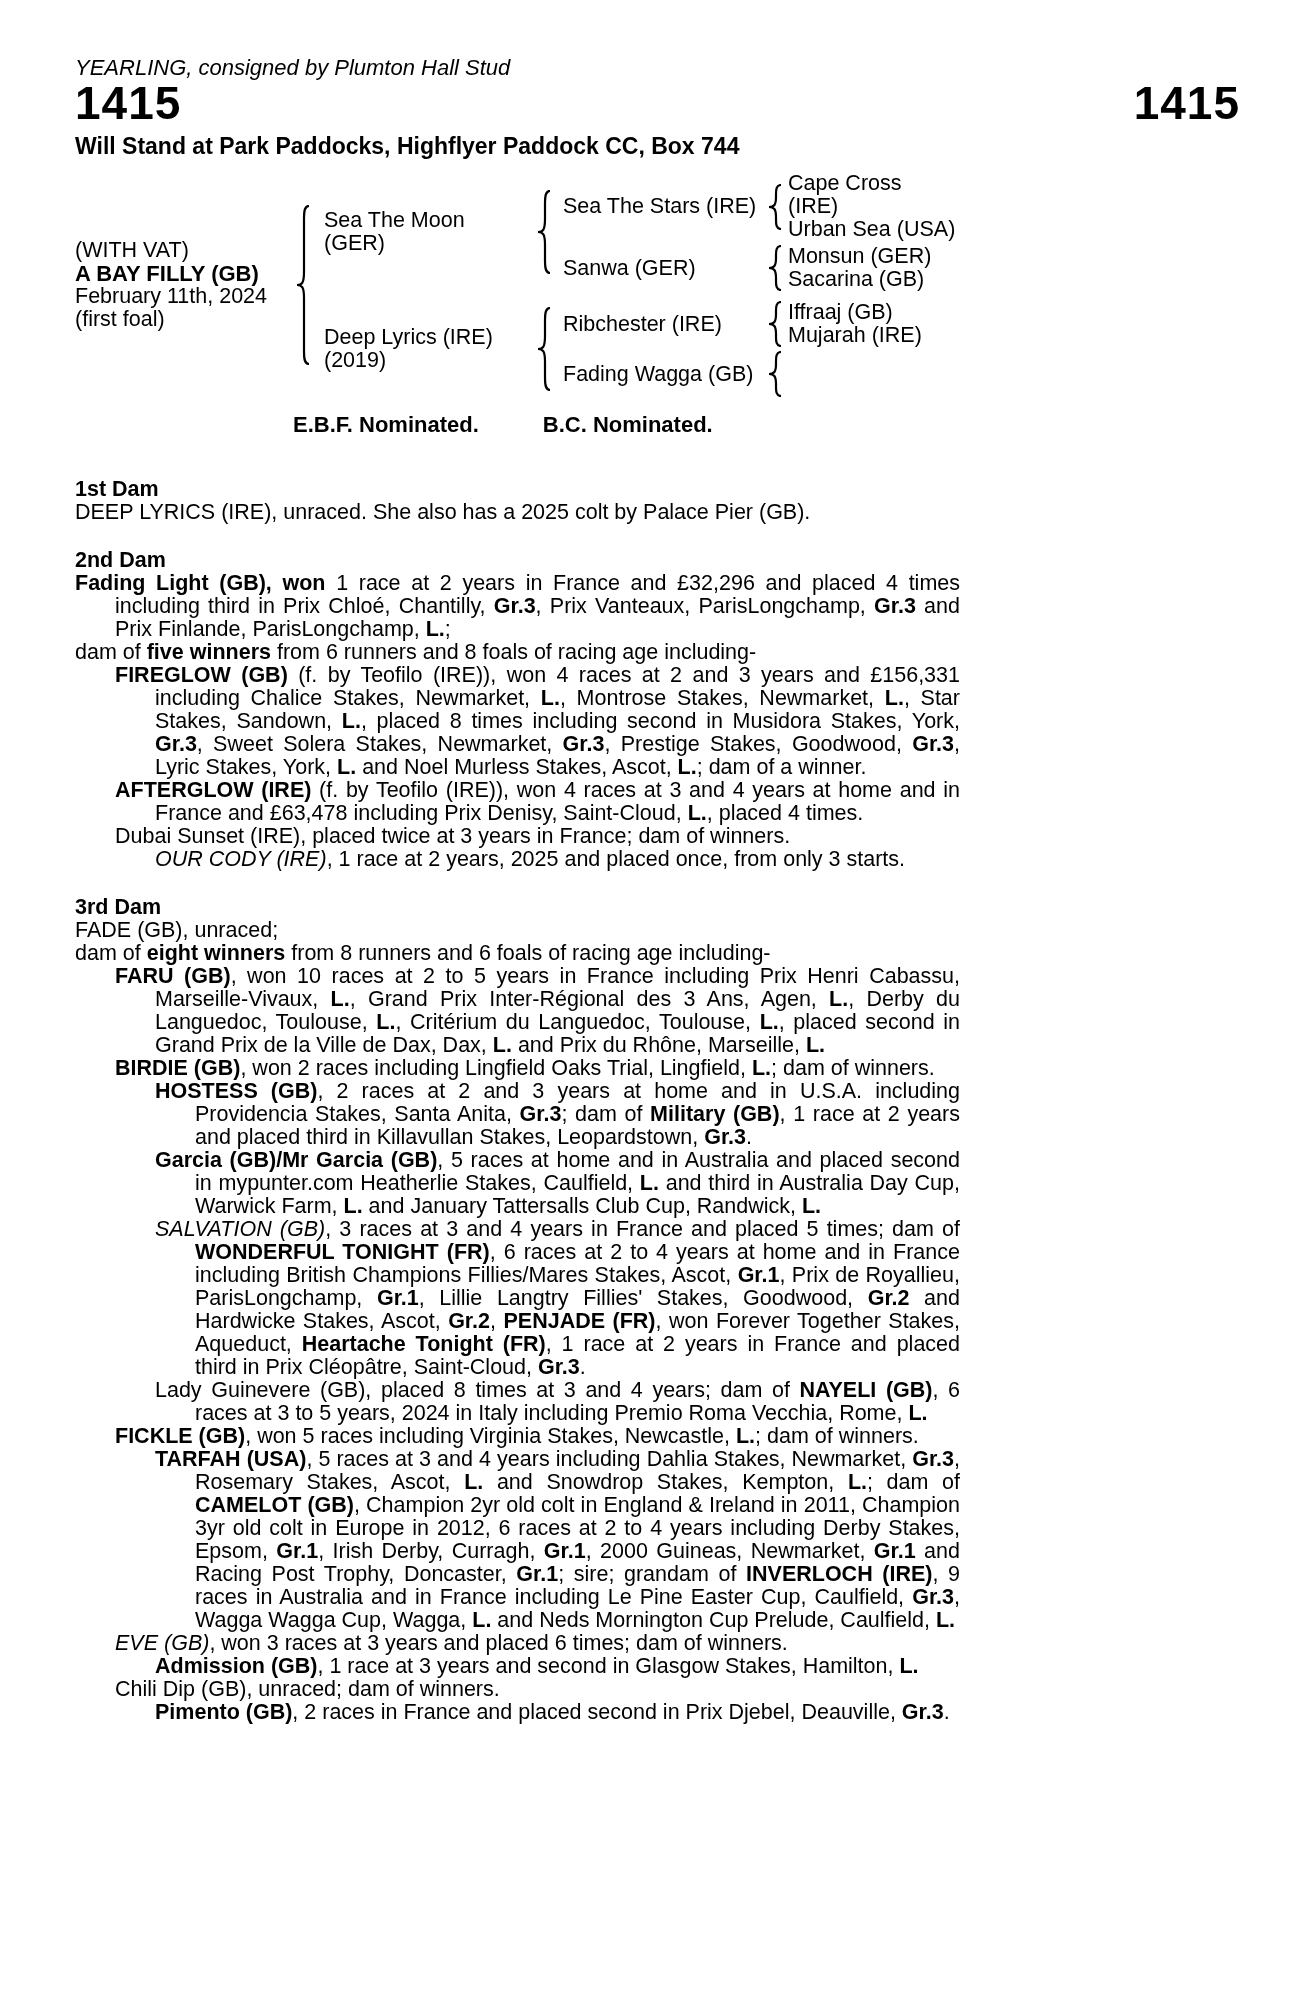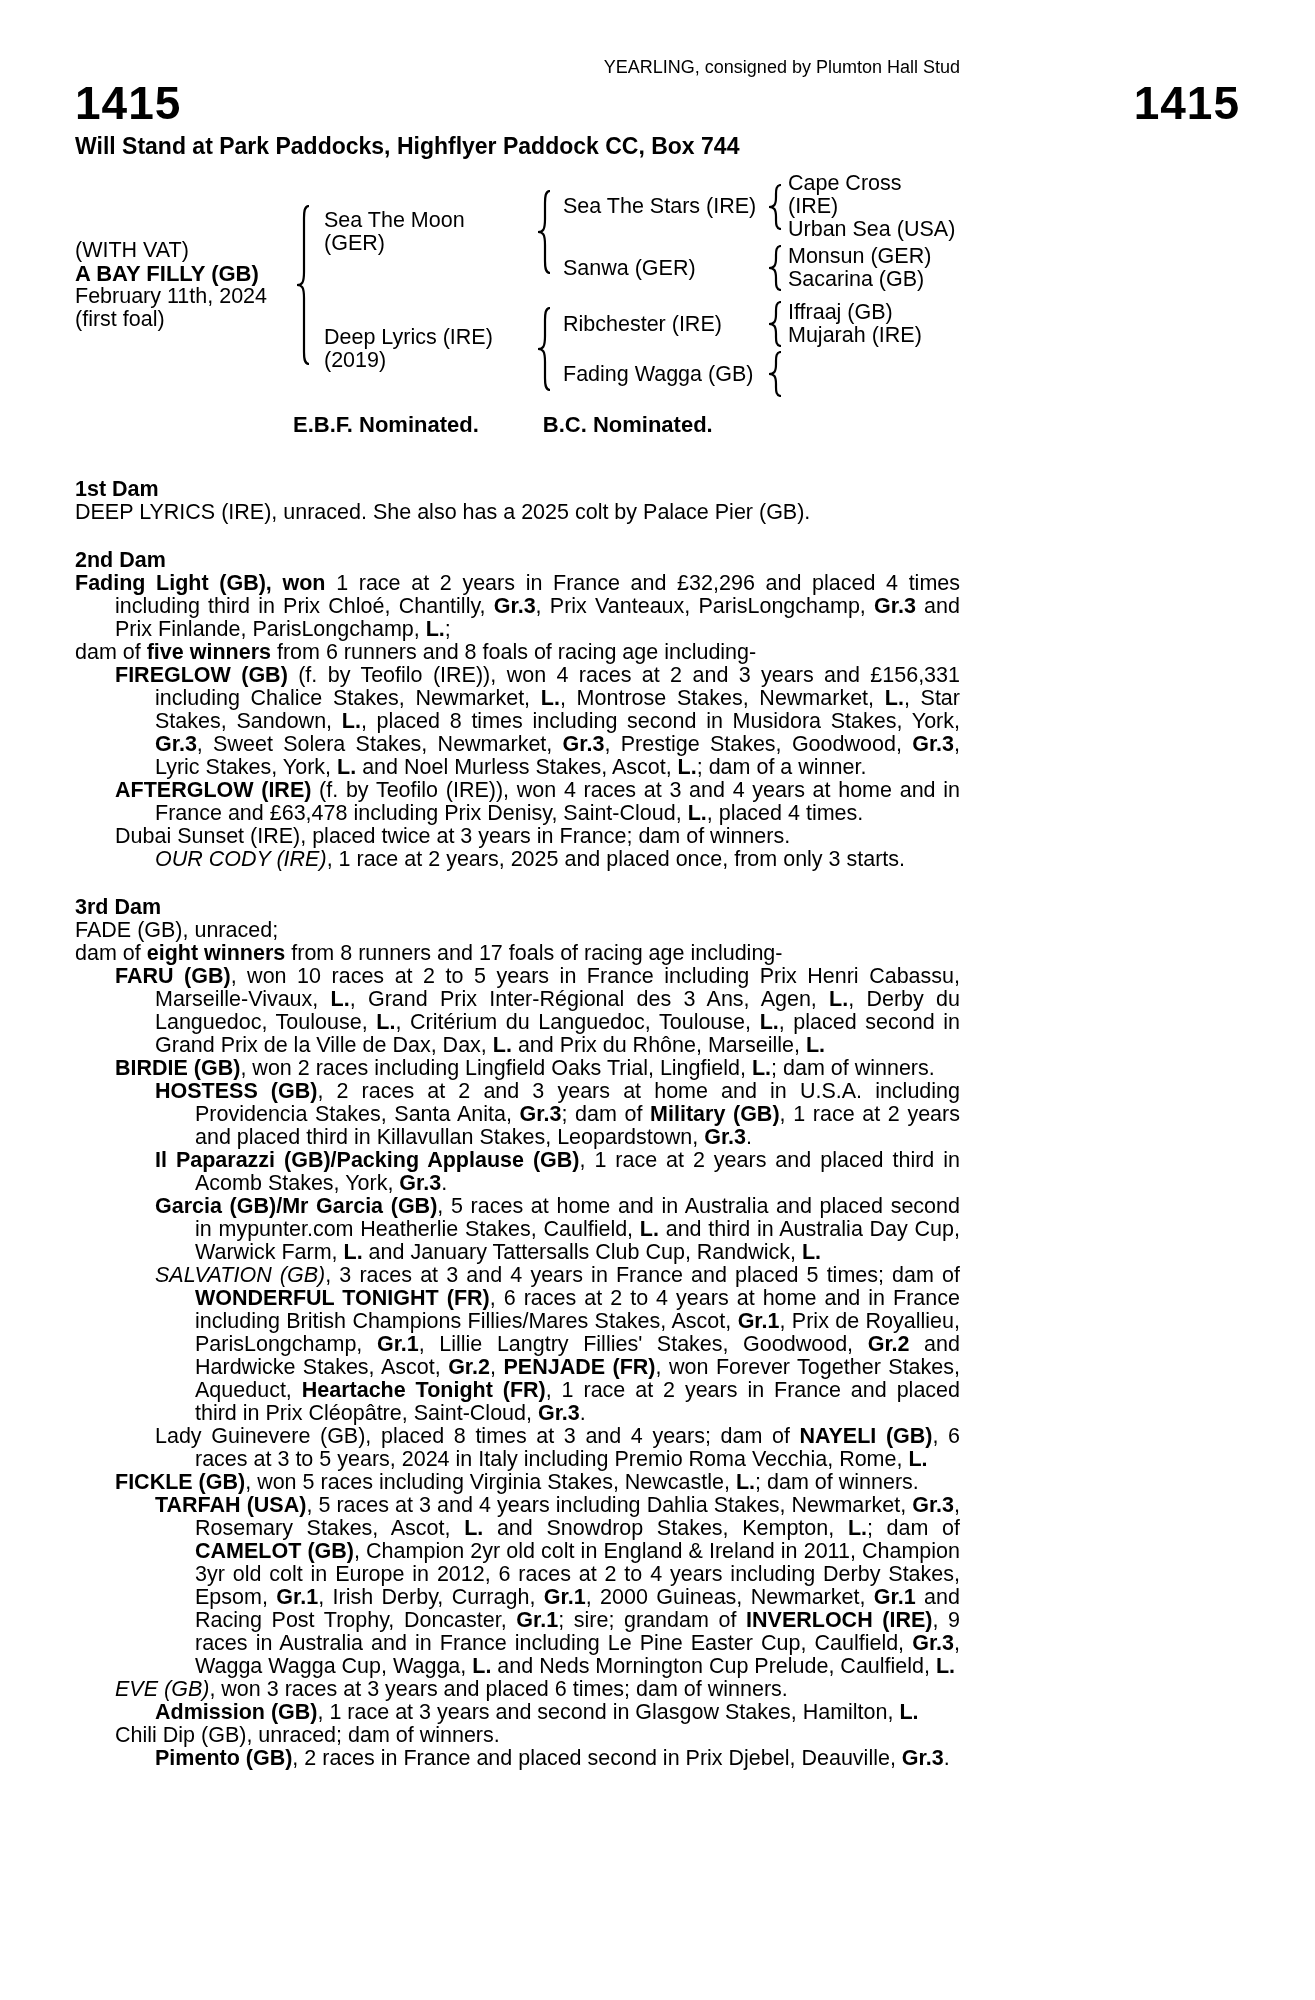--- a/index.html
+++ b/index.html
@@ -6,21 +6,21 @@
   * { margin:0; padding:0; box-sizing:border-box; }
   html,body { background:#fff; }
   body {
     width:1315px; height:2000px; overflow:hidden;
     color:#000;
     font-family:"Liberation Sans", sans-serif;
     font-size:21.5px; line-height:23px;
   }
   .page { position:relative; padding:56px 75px 0 75px; }
 
-  .consigned { width:885px; text-align:right; font-size:18px; }
+  .consigned { width:885px; text-align:left; font-style:italic; font-size:22px; }
 
   .lot-row { display:flex; justify-content:space-between; align-items:center; margin-top:0px; }
   .lot { font-weight:bold; font-size:46px; line-height:48px; letter-spacing:1px; }
 
   .stand-line { width:885px; font-weight:bold; font-size:23px; margin-top:8px; }
 
   
   .pedigree { display:flex; align-items:center; width:885px; margin-top:14px; }
   .ped-left { width:215px; }
   .ped-left .b { font-size:22px; }
@@ -161,25 +161,24 @@
         <p class="cat-para" style="padding-left: 40px; text-indent: -40px;"><span class="b">Fading Light (GB), won</span><span> 1 race at 2 years in France and £32,296 and placed 4 times including third in Prix Chloé, Chantilly, </span><span class="b">Gr.3</span><span>, Prix Vanteaux, ParisLongchamp, </span><span class="b">Gr.3</span><span> and Prix Finlande, ParisLongchamp, </span><span class="b">L.</span><span>;</span></p>
         <p class="cat-para" style="padding-left: 0px; text-indent: 0px;"><span>dam of </span><span class="b">five winners</span><span> from 6 runners and 8 foals of racing age including-</span></p>
         <p class="cat-para" style="padding-left: 80px; text-indent: -40px;"><span class="b">FIREGLOW (GB)</span><span> (f. by Teofilo (IRE)), won 4 races at 2 and 3 years and £156,331 including Chalice Stakes, Newmarket, </span><span class="b">L.</span><span>, Montrose Stakes, Newmarket, </span><span class="b">L.</span><span>, Star Stakes, Sandown, </span><span class="b">L.</span><span>, placed 8 times including second in Musidora Stakes, York, </span><span class="b">Gr.3</span><span>, Sweet Solera Stakes, Newmarket, </span><span class="b">Gr.3</span><span>, Prestige Stakes, Goodwood, </span><span class="b">Gr.3</span><span>, Lyric Stakes, York, </span><span class="b">L.</span><span> and Noel Murless Stakes, Ascot, </span><span class="b">L.</span><span>; dam of a winner.</span></p>
         <p class="cat-para" style="padding-left: 80px; text-indent: -40px;"><span class="b">AFTERGLOW (IRE)</span><span> (f. by Teofilo (IRE)), won 4 races at 3 and 4 years at home and in France and £63,478 including Prix Denisy, Saint-Cloud, </span><span class="b">L.</span><span>, placed 4 times.</span></p>
         <p class="cat-para" style="padding-left: 80px; text-indent: -40px;"><span>Dubai Sunset (IRE), placed twice at 3 years in France; dam of winners.</span></p>
         <p class="cat-para" style="padding-left: 120px; text-indent: -40px;"><span class="i">OUR CODY (IRE)</span><span>, 1 race at 2 years, 2025 and placed once, from only 3 starts.</span></p>
       </div>
       <div class="dam-section">
         <div class="dam-heading">3rd Dam</div>
         <p class="cat-para" style="padding-left: 40px; text-indent: -40px;"><span>FADE (GB), unraced;</span></p>
-        <p class="cat-para" style="padding-left: 0px; text-indent: 0px;"><span>dam of </span><span class="b">eight winners</span><span> from 8 runners and 17 foals of racing age including-</span></p>
+        <p class="cat-para" style="padding-left: 0px; text-indent: 0px;"><span>dam of </span><span class="b">eight winners</span><span> from 8 runners and 6 foals of racing age including-</span></p>
         <p class="cat-para" style="padding-left: 80px; text-indent: -40px;"><span class="b">FARU (GB)</span><span>, won 10 races at 2 to 5 years in France including Prix Henri Cabassu, Marseille-Vivaux, </span><span class="b">L.</span><span>, Grand Prix Inter-Régional des 3 Ans, Agen, </span><span class="b">L.</span><span>, Derby du Languedoc, Toulouse, </span><span class="b">L.</span><span>, Critérium du Languedoc, Toulouse, </span><span class="b">L.</span><span>, placed second in Grand Prix de la Ville de Dax, Dax, </span><span class="b">L.</span><span> and Prix du Rhône, Marseille, </span><span class="b">L.</span></p>
         <p class="cat-para" style="padding-left: 80px; text-indent: -40px;"><span class="b">BIRDIE (GB)</span><span>, won 2 races including Lingfield Oaks Trial, Lingfield, </span><span class="b">L.</span><span>; dam of winners.</span></p>
         <p class="cat-para" style="padding-left: 120px; text-indent: -40px;"><span class="b">HOSTESS (GB)</span><span>, 2 races at 2 and 3 years at home and in U.S.A. including Providencia Stakes, Santa Anita, </span><span class="b">Gr.3</span><span>; dam of </span><span class="b">Military (GB)</span><span>, 1 race at 2 years and placed third in Killavullan Stakes, Leopardstown, </span><span class="b">Gr.3</span><span>.</span></p>
-        <p class="cat-para" style="padding-left: 120px; text-indent: -40px;"><span class="b">Il Paparazzi (GB)/Packing Applause (GB)</span><span>, 1 race at 2 years and placed third in Acomb Stakes, York, </span><span class="b">Gr.3</span><span>.</span></p>
         <p class="cat-para" style="padding-left: 120px; text-indent: -40px;"><span class="b">Garcia (GB)/Mr Garcia (GB)</span><span>, 5 races at home and in Australia and placed second in mypunter.com Heatherlie Stakes, Caulfield, </span><span class="b">L.</span><span> and third in Australia Day Cup, Warwick Farm, </span><span class="b">L.</span><span> and January Tattersalls Club Cup, Randwick, </span><span class="b">L.</span></p>
         <p class="cat-para" style="padding-left: 120px; text-indent: -40px;"><span class="i">SALVATION (GB)</span><span>, 3 races at 3 and 4 years in France and placed 5 times; dam of </span><span class="b">WONDERFUL TONIGHT (FR)</span><span>, 6 races at 2 to 4 years at home and in France including British Champions Fillies/Mares Stakes, Ascot, </span><span class="b">Gr.1</span><span>, Prix de Royallieu, ParisLongchamp, </span><span class="b">Gr.1</span><span>, Lillie Langtry Fillies' Stakes, Goodwood, </span><span class="b">Gr.2</span><span> and Hardwicke Stakes, Ascot, </span><span class="b">Gr.2</span><span>, </span><span class="b">PENJADE (FR)</span><span>, won Forever Together Stakes, Aqueduct, </span><span class="b">Heartache Tonight (FR)</span><span>, 1 race at 2 years in France and placed third in Prix Cléopâtre, Saint-Cloud, </span><span class="b">Gr.3</span><span>.</span></p>
         <p class="cat-para" style="padding-left: 120px; text-indent: -40px;"><span>Lady Guinevere (GB), placed 8 times at 3 and 4 years; dam of </span><span class="b">NAYELI (GB)</span><span>, 6 races at 3 to 5 years, 2024 in Italy including Premio Roma Vecchia, Rome, </span><span class="b">L.</span></p>
         <p class="cat-para" style="padding-left: 80px; text-indent: -40px;"><span class="b">FICKLE (GB)</span><span>, won 5 races including Virginia Stakes, Newcastle, </span><span class="b">L.</span><span>; dam of winners.</span></p>
         <p class="cat-para" style="padding-left: 120px; text-indent: -40px;"><span class="b">TARFAH (USA)</span><span>, 5 races at 3 and 4 years including Dahlia Stakes, Newmarket, </span><span class="b">Gr.3</span><span>, Rosemary Stakes, Ascot, </span><span class="b">L.</span><span> and Snowdrop Stakes, Kempton, </span><span class="b">L.</span><span>; dam of </span><span class="b">CAMELOT (GB)</span><span>, Champion 2yr old colt in England &amp; Ireland in 2011, Champion 3yr old colt in Europe in 2012, 6 races at 2 to 4 years including Derby Stakes, Epsom, </span><span class="b">Gr.1</span><span>, Irish Derby, Curragh, </span><span class="b">Gr.1</span><span>, 2000 Guineas, Newmarket, </span><span class="b">Gr.1</span><span> and Racing Post Trophy, Doncaster, </span><span class="b">Gr.1</span><span>; sire; grandam of </span><span class="b">INVERLOCH (IRE)</span><span>, 9 races in Australia and in France including Le Pine Easter Cup, Caulfield, </span><span class="b">Gr.3</span><span>, Wagga Wagga Cup, Wagga, </span><span class="b">L.</span><span> and Neds Mornington Cup Prelude, Caulfield, </span><span class="b">L.</span></p>
         <p class="cat-para" style="padding-left: 80px; text-indent: -40px;"><span class="i">EVE (GB)</span><span>, won 3 races at 3 years and placed 6 times; dam of winners.</span></p>
         <p class="cat-para" style="padding-left: 120px; text-indent: -40px;"><span class="b">Admission (GB)</span><span>, 1 race at 3 years and second in Glasgow Stakes, Hamilton, </span><span class="b">L.</span></p>
         <p class="cat-para" style="padding-left: 80px; text-indent: -40px;"><span>Chili Dip (GB), unraced; dam of winners.</span></p>
         <p class="cat-para" style="padding-left: 120px; text-indent: -40px;"><span class="b">Pimento (GB)</span><span>, 2 races in France and placed second in Prix Djebel, Deauville, </span><span class="b">Gr.3</span><span>.</span></p>
       </div>

